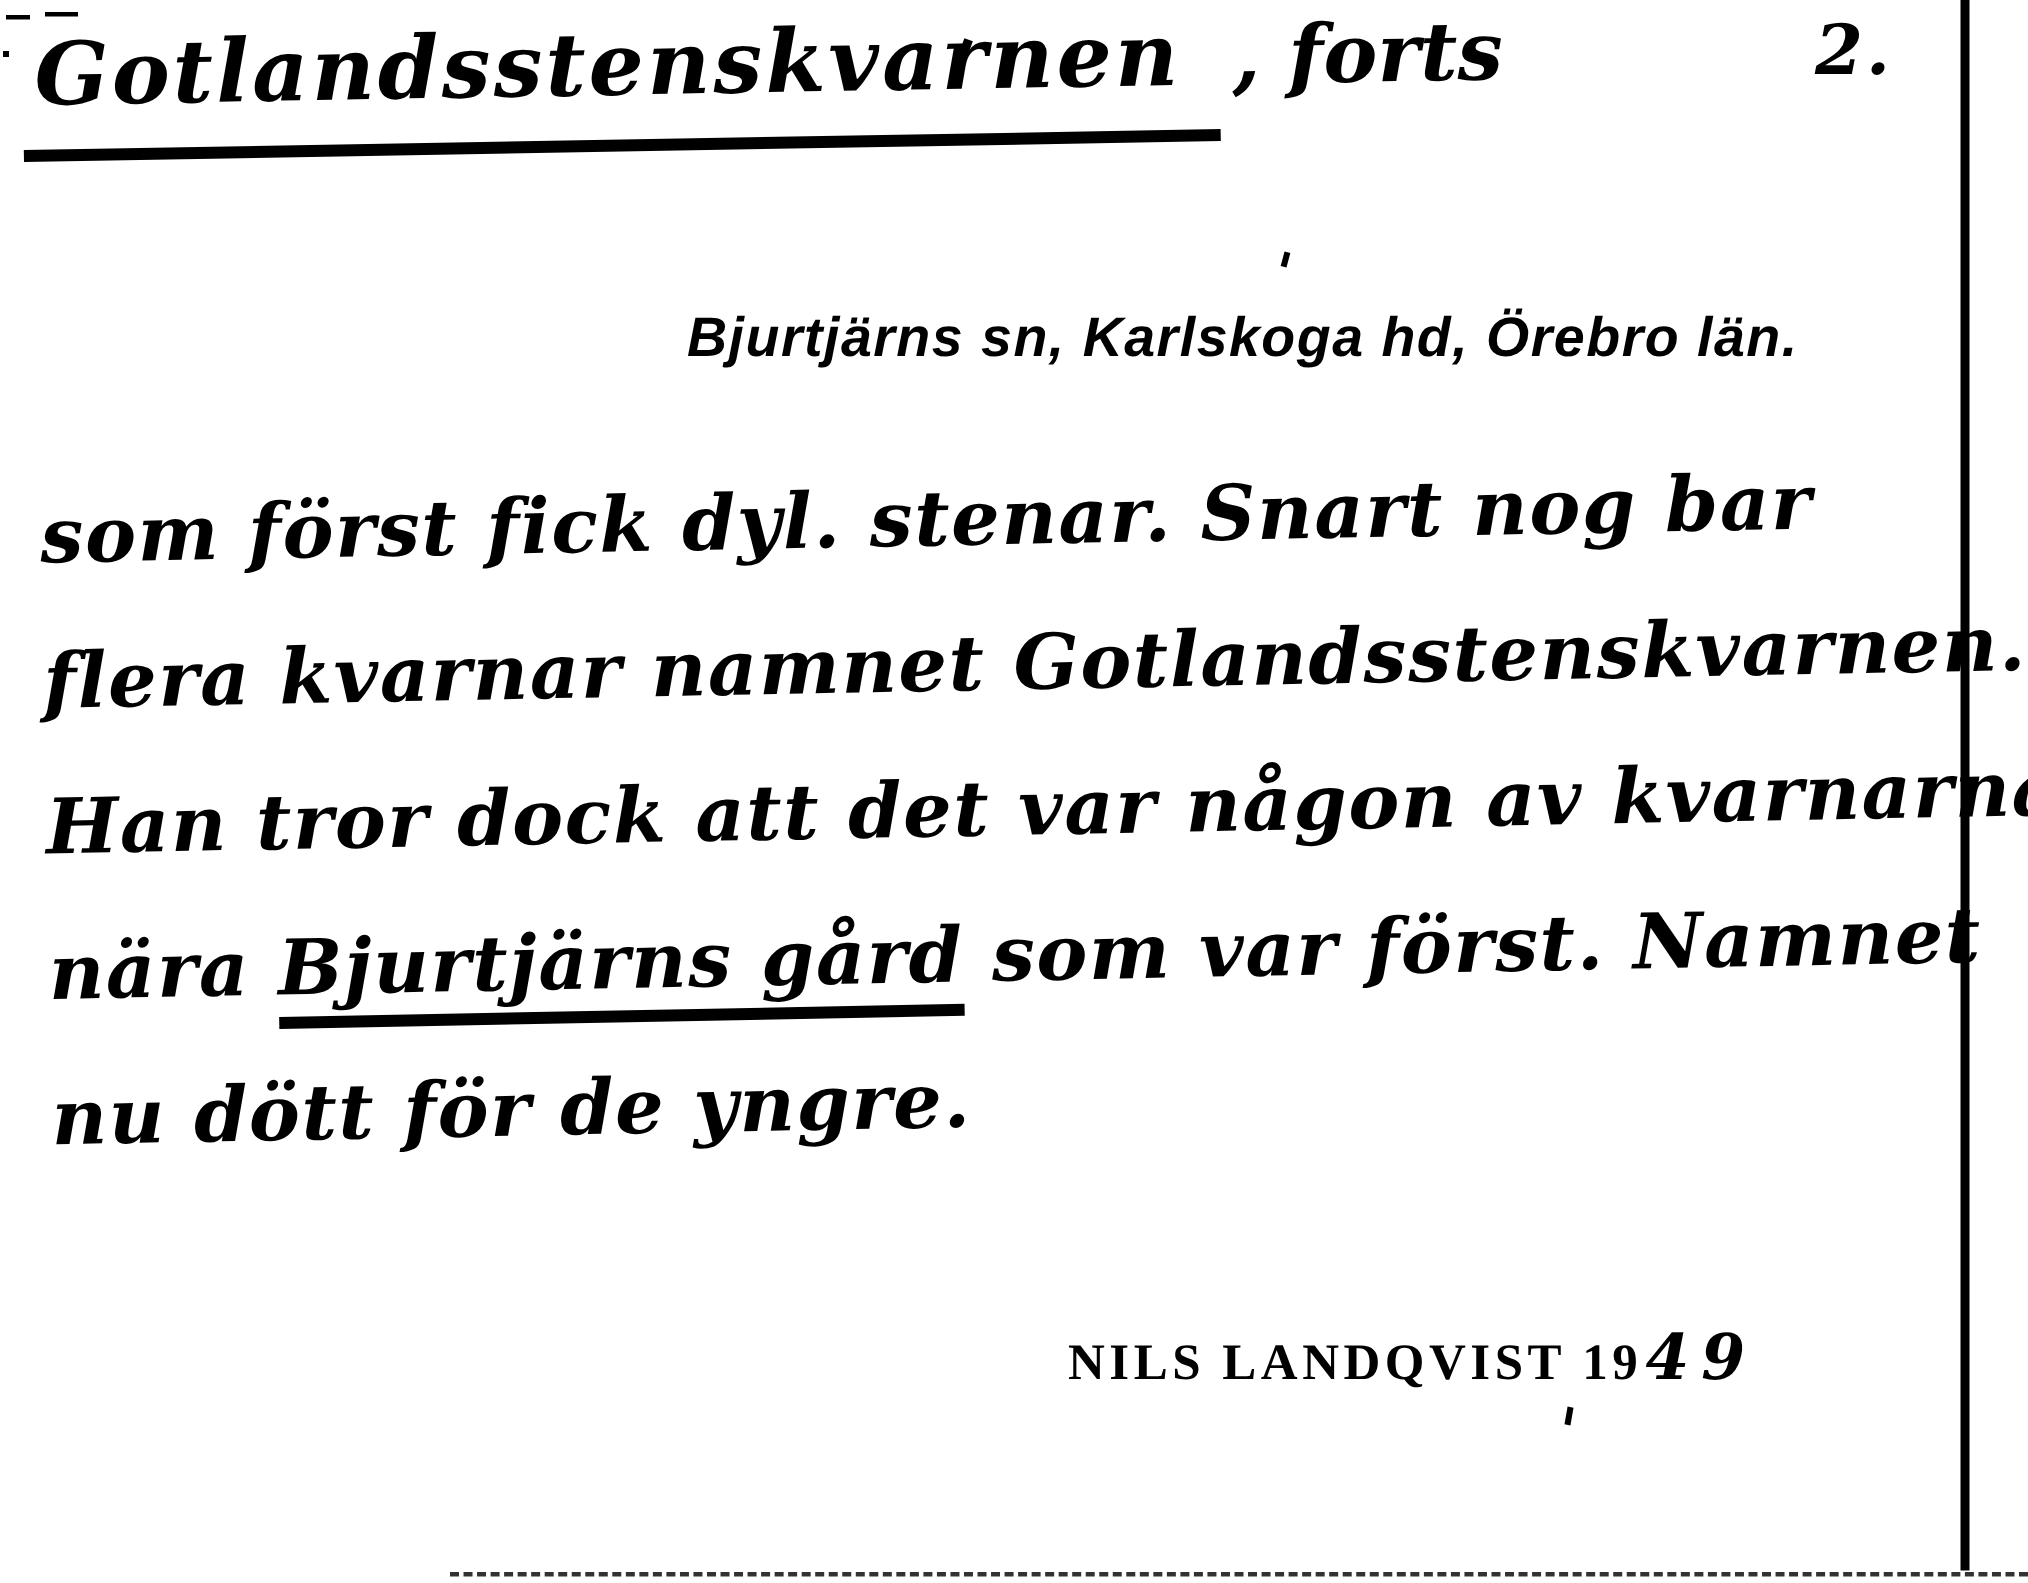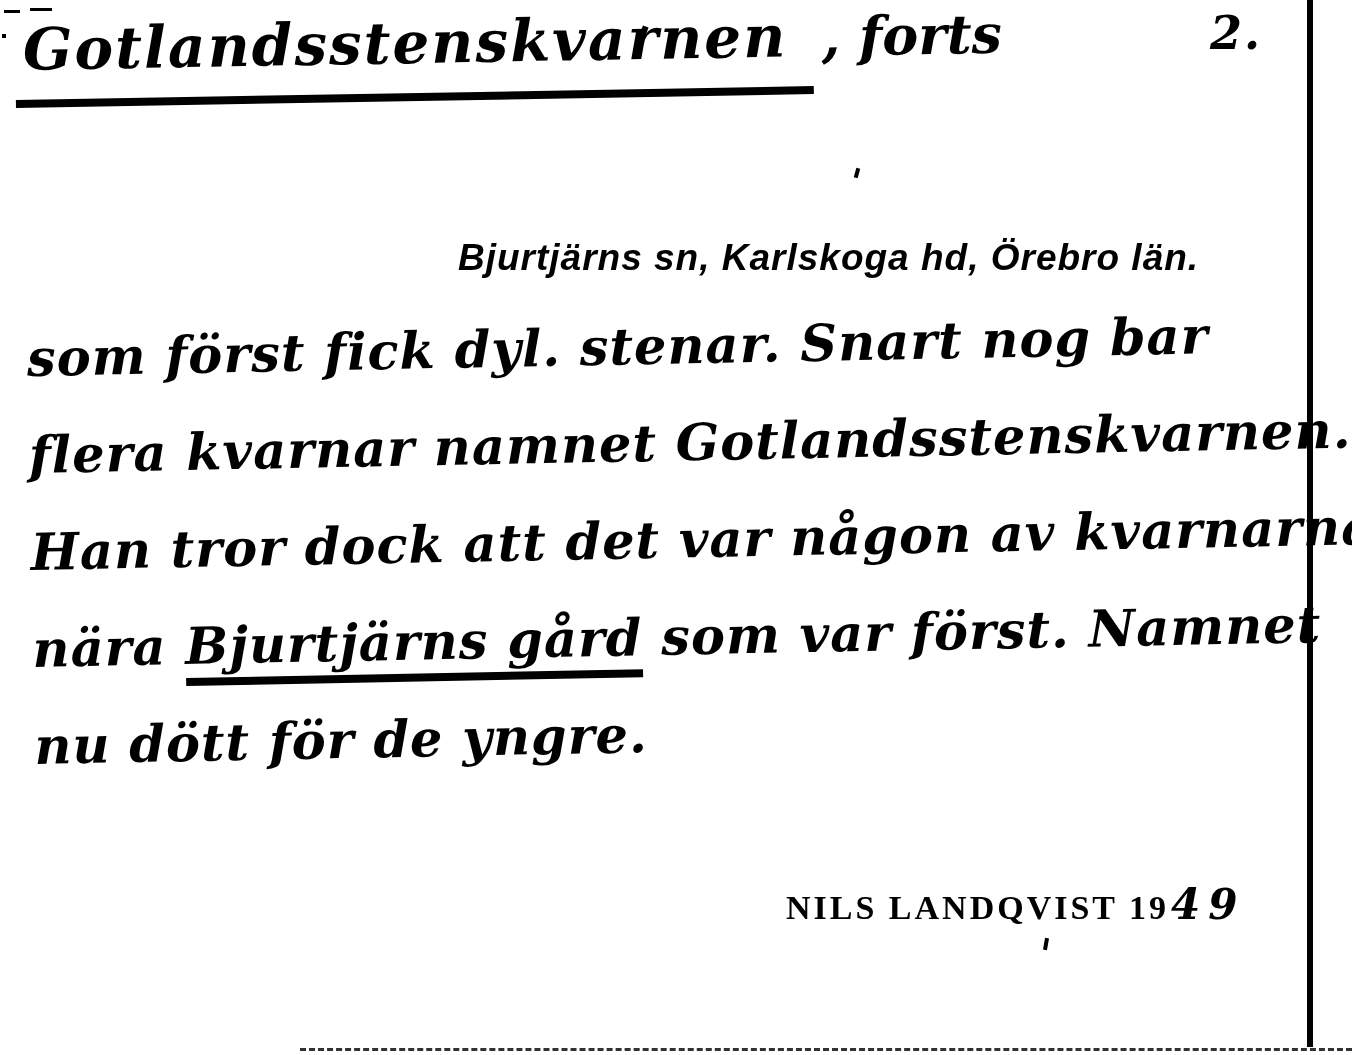--- a/index.html
+++ b/index.html
@@ -44,21 +44,21 @@
   .page-number {
     position: absolute;
     left: 1210px;
     top: 6px;
     font-size: 46px;
     letter-spacing: 2px;
   }
   .location {
     position: absolute;
     left: 458px;
-    top: 237px;
+    top: 204px;
     font-family: "Liberation Sans", sans-serif;
     font-weight: bold;
     font-style: italic;
     font-size: 37px;
     letter-spacing: 1px;
     white-space: nowrap;
     text-align: right;
   }
   .body-text {
     position: absolute;
@@ -73,21 +73,21 @@
     white-space: nowrap;
     height: 97px;
     line-height: 97px;
   }
   .uline {
     border-bottom: 8px solid #000;
     padding-bottom: 2px;
   }
   .signature {
     position: absolute;
-    left: 786px;
+    left: 712px;
     top: 880px;
     white-space: nowrap;
   }
   .signature-printed {
     font-family: "Liberation Serif", serif;
     font-weight: bold;
     font-size: 34px;
     letter-spacing: 3px;
   }
   .signature-year {

